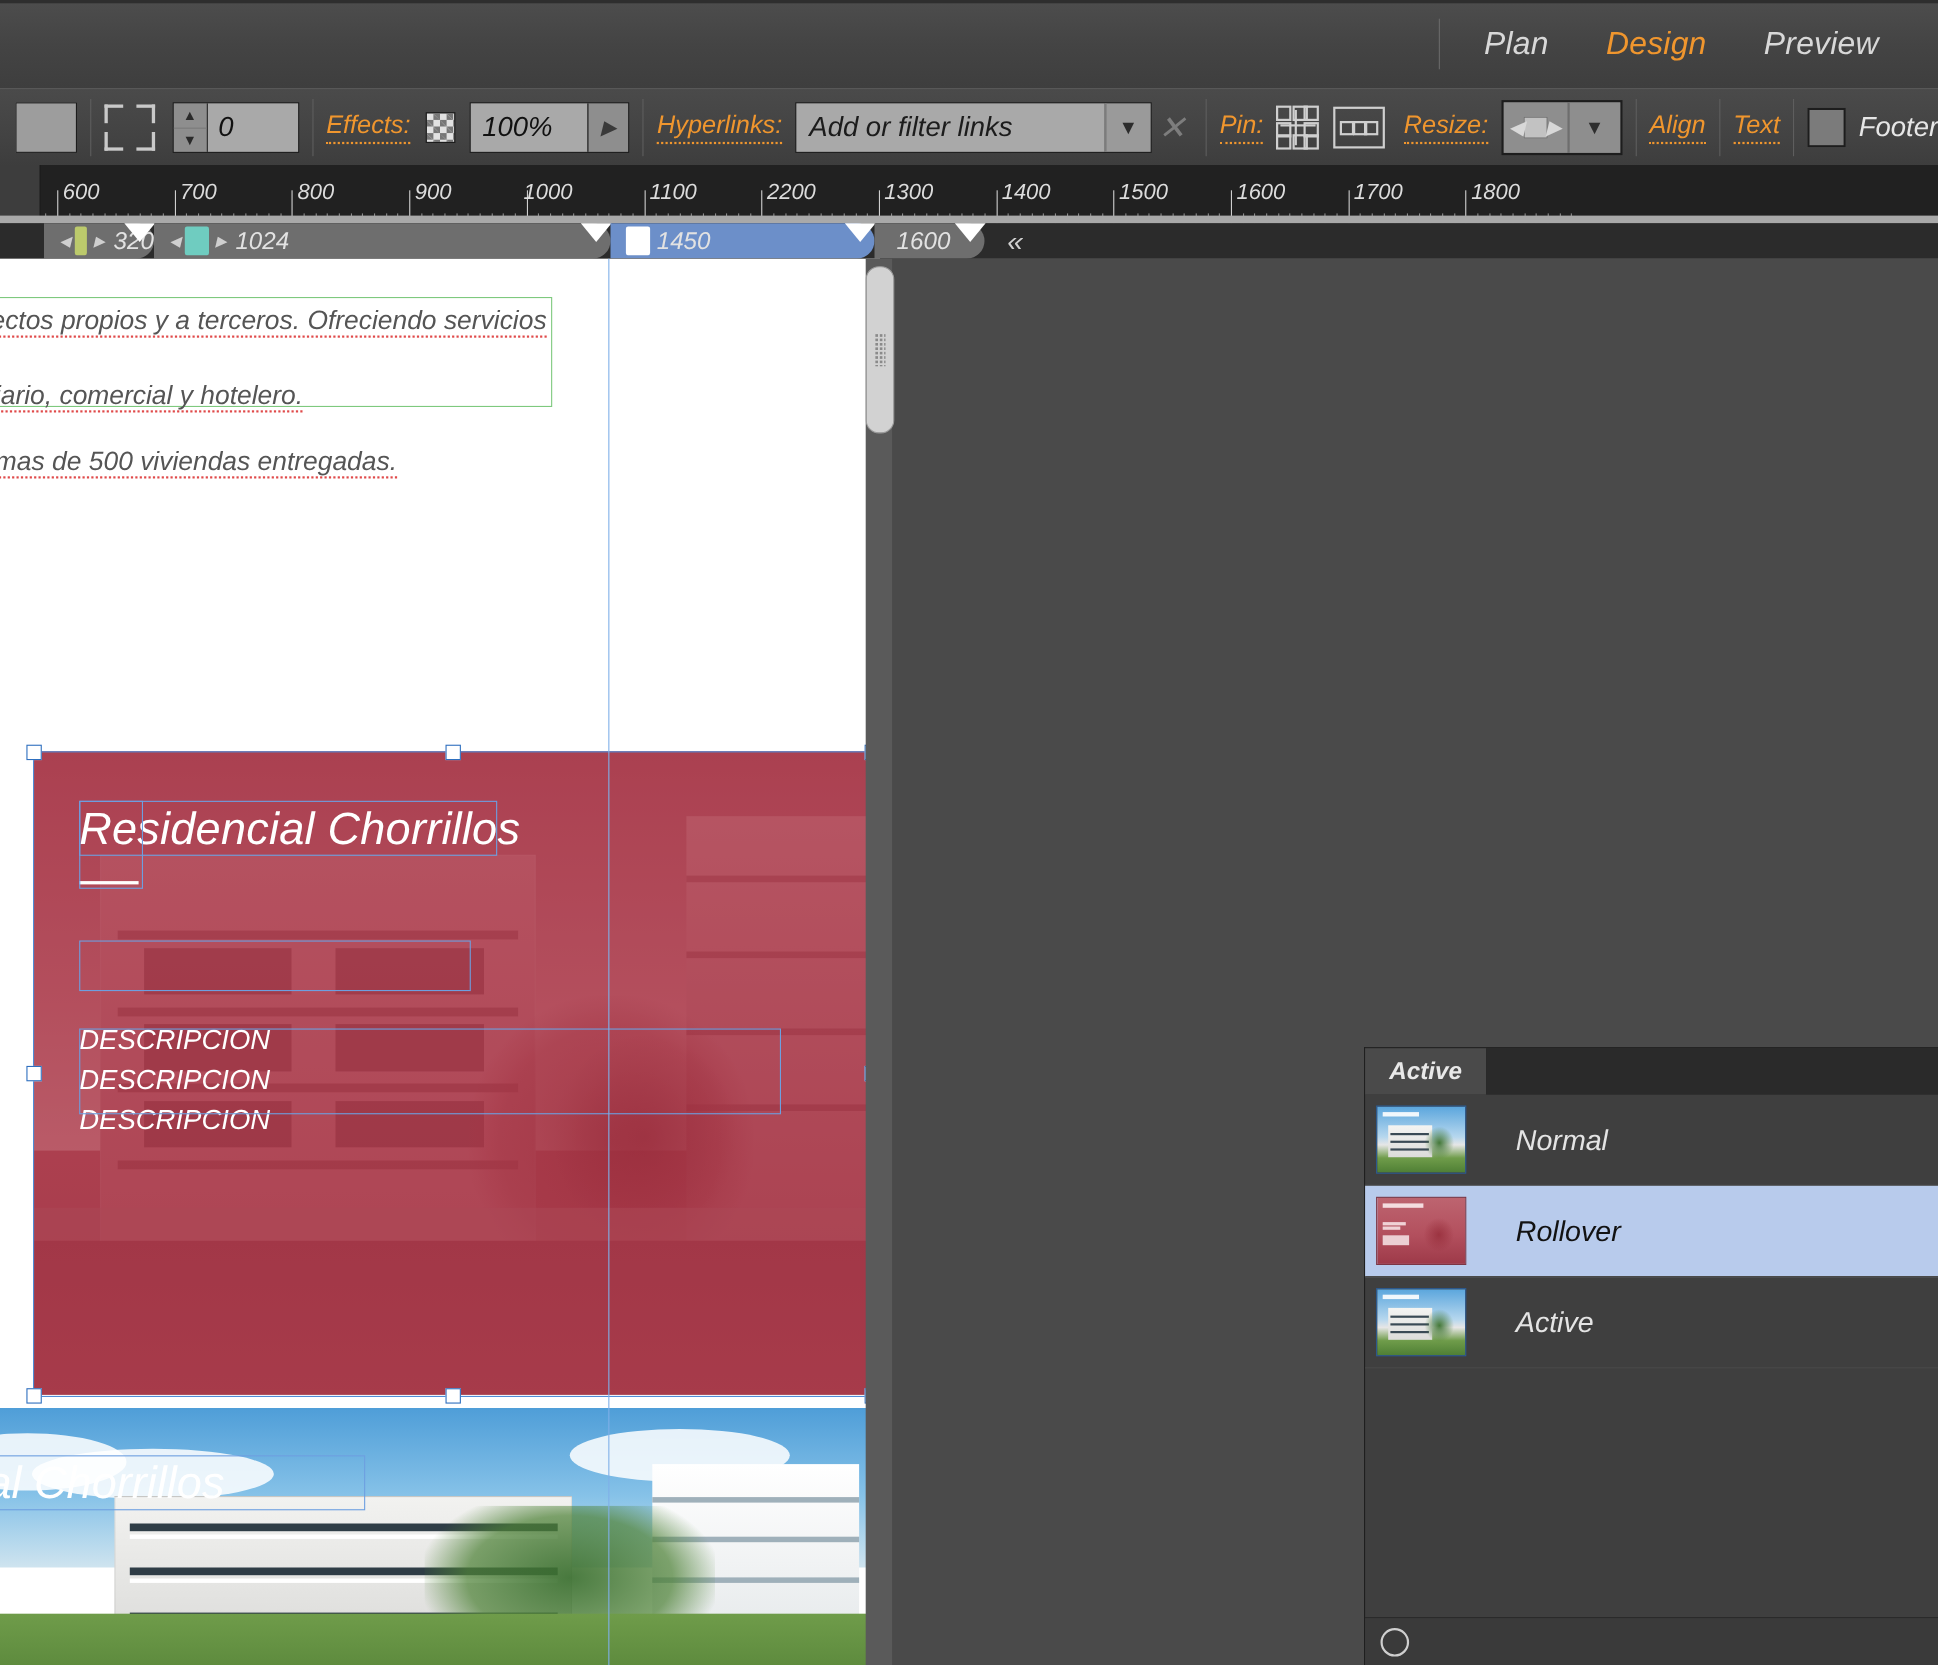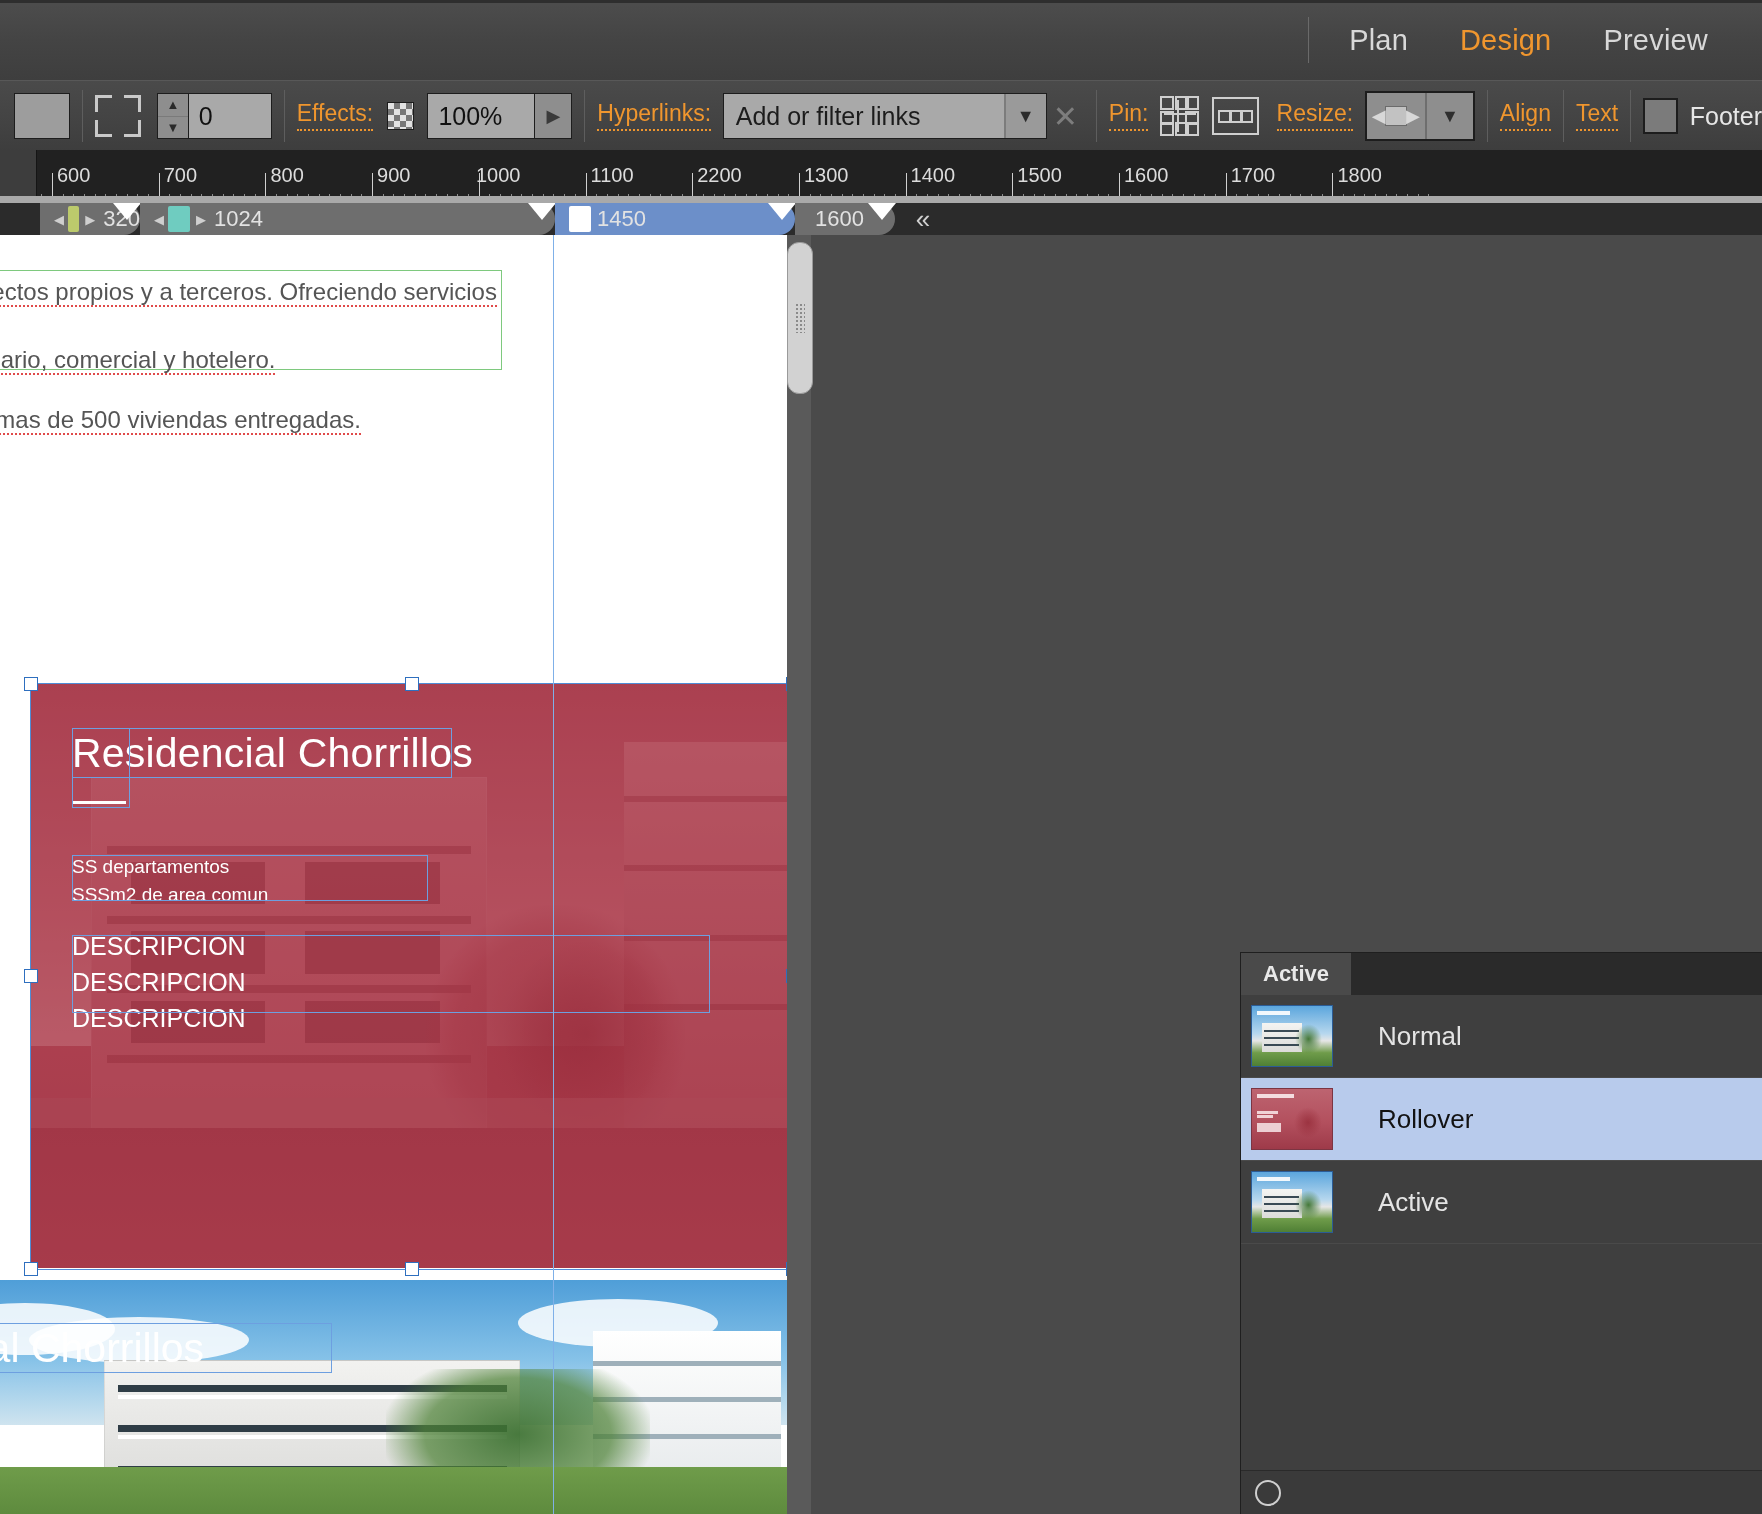--- a/index.html
+++ b/index.html
@@ -5,20 +5,21 @@
   html, body {
     margin: 0; padding: 0;
     background: #3a3a3a;
     font-family: "Liberation Sans", sans-serif;
   }
   #app {
     position: relative;
     width: 1762px; height: 1514px;
     overflow: hidden;
     background: #4a4a4a;
+    font-style: italic;
   }
 
   
   .topbar {
     position: absolute; left: 0; top: 0; width: 1762px; height: 80px;
     background: linear-gradient(180deg,#4d4d4d 0%, #444444 50%, #3e3e3e 100%);
     border-bottom: 1px solid #2a2a2a;
     display: flex; align-items: center; justify-content: flex-end;
   }
   .topbar .hairline {
@@ -732,24 +733,20 @@
         </div>
         <div class="tree"></div>
         <div class="tree2"></div>
         <div class="walk"></div>
         <div class="ground"></div>
       </div>
       <div class="overlay"></div>
 
       <div class="hero-title">Residencial Chorrillos</div>
       <div class="hero-rule"></div>
-      <div class="hero-sub">
-        <div>SS departamentos</div>
-        <div>SSSm2 de area comun</div>
-      </div>
       <div class="hero-desc">
         <div>DESCRIPCION</div>
         <div>DESCRIPCION</div>
         <div>DESCRIPCION</div>
       </div>
     </div>
 
     <div class="selbox" style="left:30px;top:448px;width:762px;height:585px;"></div>
     <div class="bluebox" style="left:72px;top:493px;width:378px;height:48px;"></div>
     <div class="bluebox" style="left:72px;top:493px;width:56px;height:78px;"></div>

